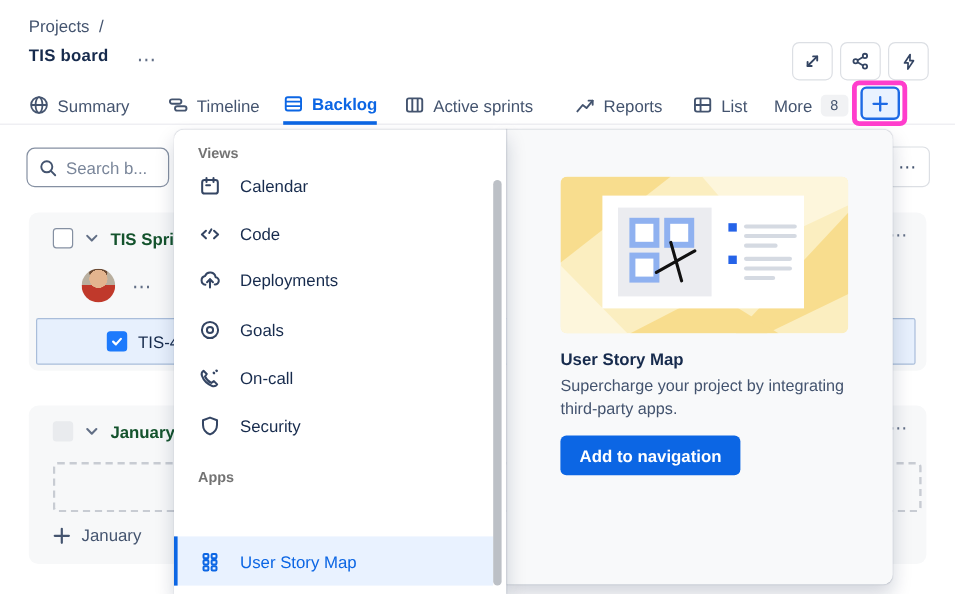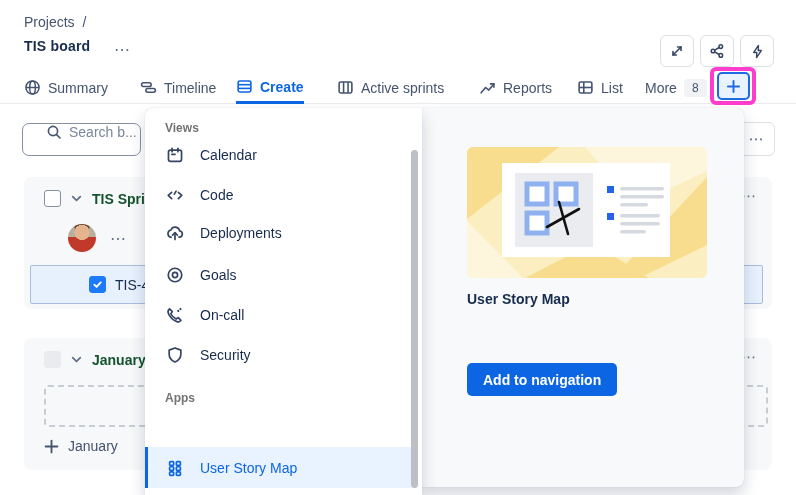--- a/index.html
+++ b/index.html
@@ -15,21 +15,21 @@
   .title-more { left:114px; top:40px; font-size:16px; color:#626f86; letter-spacing:1px; cursor:pointer; }
   .hdr-btn { width:34px; height:32px; border:1px solid #dcdfe4; border-radius:6px; background:#fff; display:flex; align-items:center; justify-content:center; color:#344563; cursor:pointer; }
 
   
   .tabbar-line { left:0; top:103px; width:796px; height:1px; background:#ebecf0; }
   .tab { top:72px; height:31px; display:flex; align-items:center; gap:7px; font-size:14px; font-weight:500; color:#44546f; cursor:pointer; white-space:nowrap; }
   .tab.active { color:#0c66e4; font-weight:600; border-bottom:3px solid #0c66e4; height:32px; }
   .badge { background:#f1f2f4; color:#44546f; font-size:12px; border-radius:4px; padding:2px 8px; font-weight:500; }
 
   
-  .search-box { left:22px; top:123px; width:119px; height:33px; border:1.5px solid #8590a2; border-radius:7px; background:#fff; display:flex; align-items:flex-start; padding-left:23px; gap:7px; }
+  .search-box { left:22px; top:123px; width:119px; height:33px; border:1.5px solid #8590a2; border-radius:7px; background:#fff; display:flex; align-items:center; padding-left:9px; gap:7px; }
   .search-box input { border:none; outline:none; width:78px; font-size:14px; color:#172b4d; background:transparent; font-family:"Liberation Sans",sans-serif; }
   .search-box input::placeholder { color:#7a869a; }
   .tb-more { left:738px; top:122px; width:37px; height:34px; border:1px solid #dcdfe4; border-radius:6px; background:#fff; display:flex; align-items:center; justify-content:center; color:#44546f; font-size:15px; letter-spacing:1px; cursor:pointer; }
 
   
   .panel-card { left:24px; width:748px; background:#f7f8f9; border-radius:8px; }
   .sp-header { position:absolute; left:20px; top:13px; display:flex; align-items:center; gap:9px; }
   .cbx { width:17px; height:17px; border:1.5px solid #8590a2; border-radius:3px; background:#fff; cursor:pointer; }
   .cbx.disabled { background:#e9ebee; border-color:#e9ebee; }
   .cbx.checked { background:#1d7afc; border-color:#1d7afc; display:flex; align-items:center; justify-content:center; }
@@ -128,21 +128,21 @@
 </div>
 
 <div class="abs tab active" style="left:236px;">
   <span>
     <svg width="17" height="17" viewBox="0 0 16 16" fill="none" stroke="currentColor" stroke-width="1.5">
       <rect x="2" y="2.8" width="12" height="10.4" rx="1.6"></rect>
         <path d="M2 6.3 H14"></path>
         <path d="M2 9.8 H14"></path>
     </svg>
   </span>
-  <span>Create</span>
+  <span>Backlog</span>
 </div>
 
 <div class="abs tab" style="left:337px;">
   <span>
     <svg width="17" height="17" viewBox="0 0 16 16" fill="none" stroke="currentColor" stroke-width="1.5">
       <rect x="2" y="2.8" width="12" height="10.4" rx="1.6"></rect>
         <path d="M6.2 2.8 V13.2"></path>
         <path d="M10.4 2.8 V13.2"></path>
     </svg>
   </span>
@@ -251,20 +251,21 @@
       <rect x="153" y="40" width="44" height="3.4" rx="1.7" fill="#d5dae2"></rect>
       <rect x="153" y="48" width="44" height="3.4" rx="1.7" fill="#d5dae2"></rect>
       <rect x="153" y="56" width="28" height="3.4" rx="1.7" fill="#d5dae2"></rect>
       <rect x="140" y="66" width="7" height="7" fill="#2563e8"></rect>
       <rect x="153" y="67" width="40" height="3.4" rx="1.7" fill="#d5dae2"></rect>
       <rect x="153" y="75" width="40" height="3.4" rx="1.7" fill="#d5dae2"></rect>
       <rect x="153" y="83" width="26" height="3.4" rx="1.7" fill="#d5dae2"></rect>
     </svg>
   </div>
   <div class="dp-title">User Story Map</div>
+  <div class="dp-desc">Supercharge your project by integrating third-party apps.</div>
   <button class="dp-cta">Add to navigation</button>
 </div>
 
 <div class="abs menu-pop">
   <div class="menu-sec-title" style="top:13px;">Views</div>
 
   <div class="menu-item" style="top:27px;">
     <span class="mi-icon">
       <svg width="18" height="18" viewBox="0 0 16 16" fill="none" stroke="currentColor" stroke-width="1.5" stroke-linecap="round">
         <rect x="2.2" y="3.6" width="11.6" height="10" rx="1.8"></rect>

